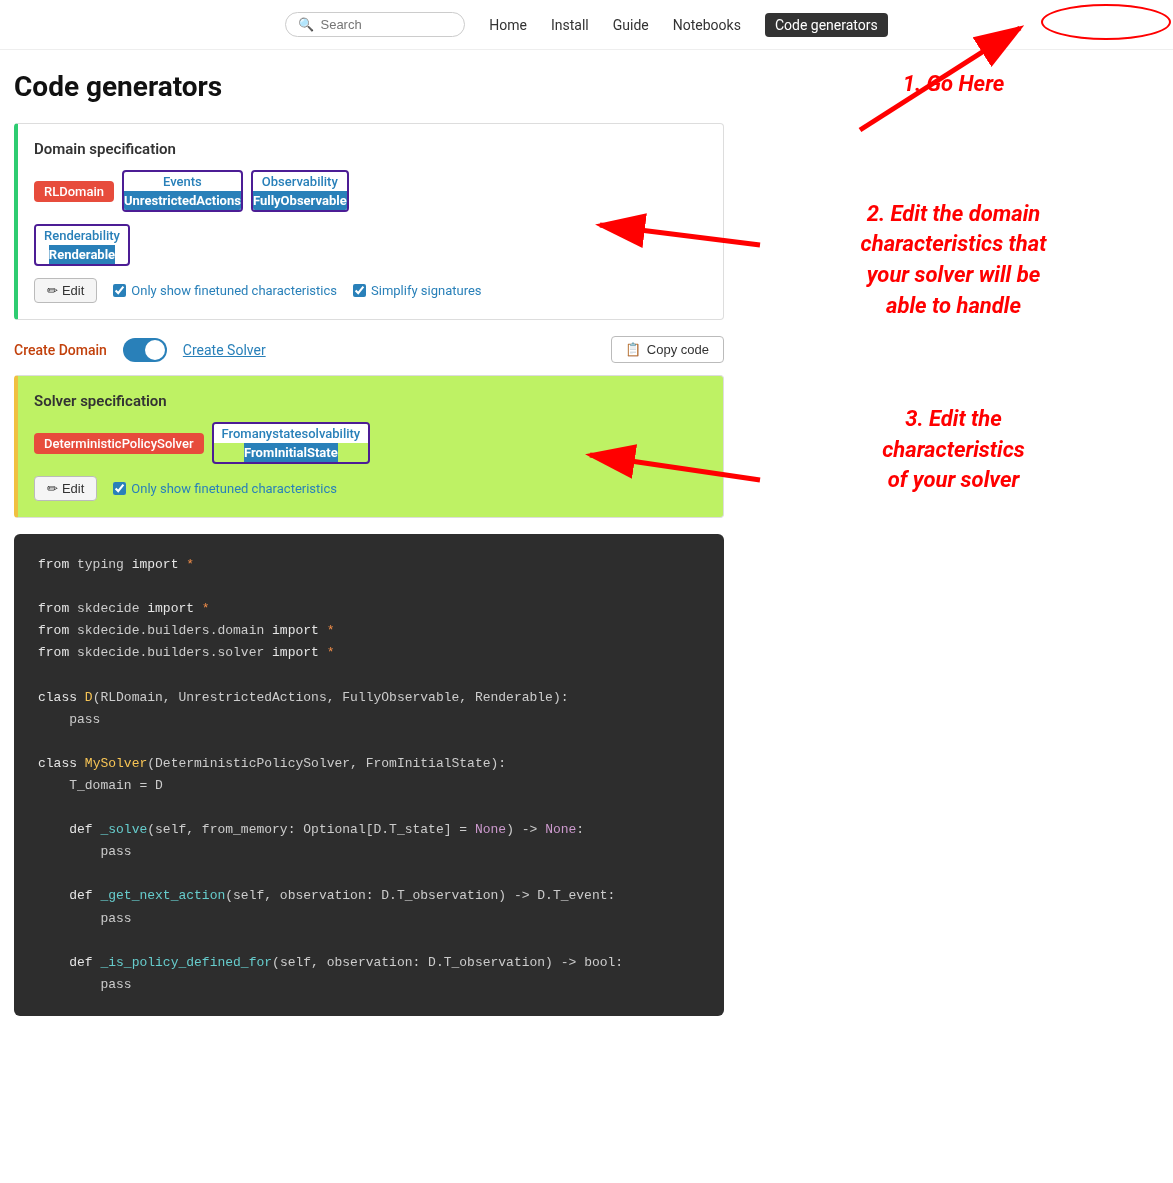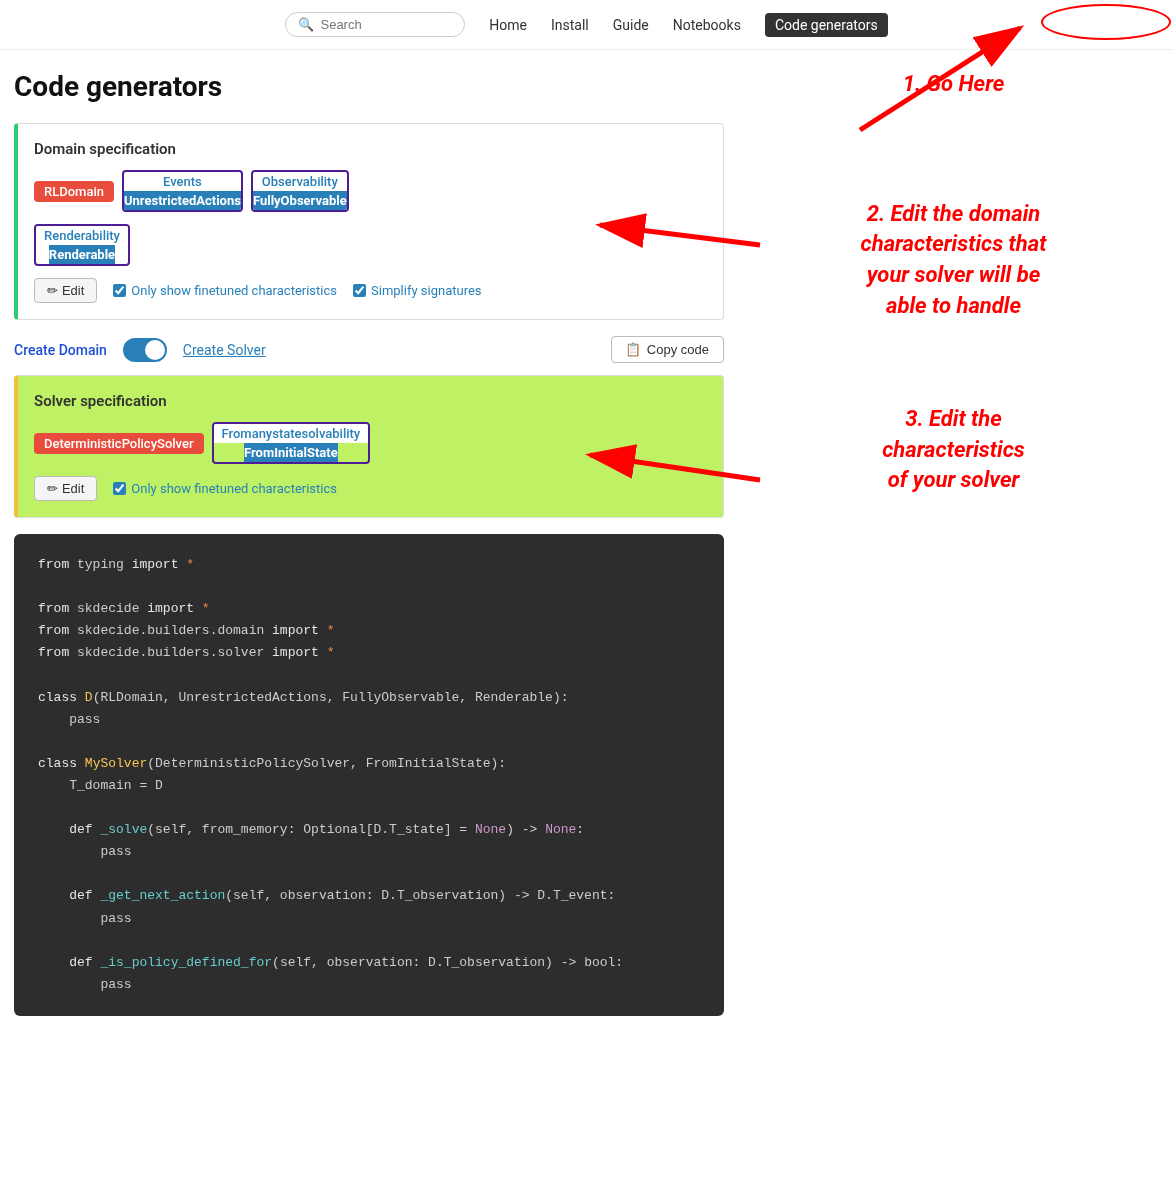--- a/index.html
+++ b/index.html
@@ -183,21 +183,21 @@
 
     
     .create-row {
       display: flex;
       align-items: center;
       gap: 16px;
       margin-bottom: 12px;
     }
     .create-label {
       font-size: 14px;
-      color: #1d4ed8;
+      color: #c2410c;
       font-weight: 500;
     }
     .toggle-switch {
       width: 44px;
       height: 24px;
       background: #2980b9;
       border-radius: 12px;
       position: relative;
       cursor: pointer;
     }

